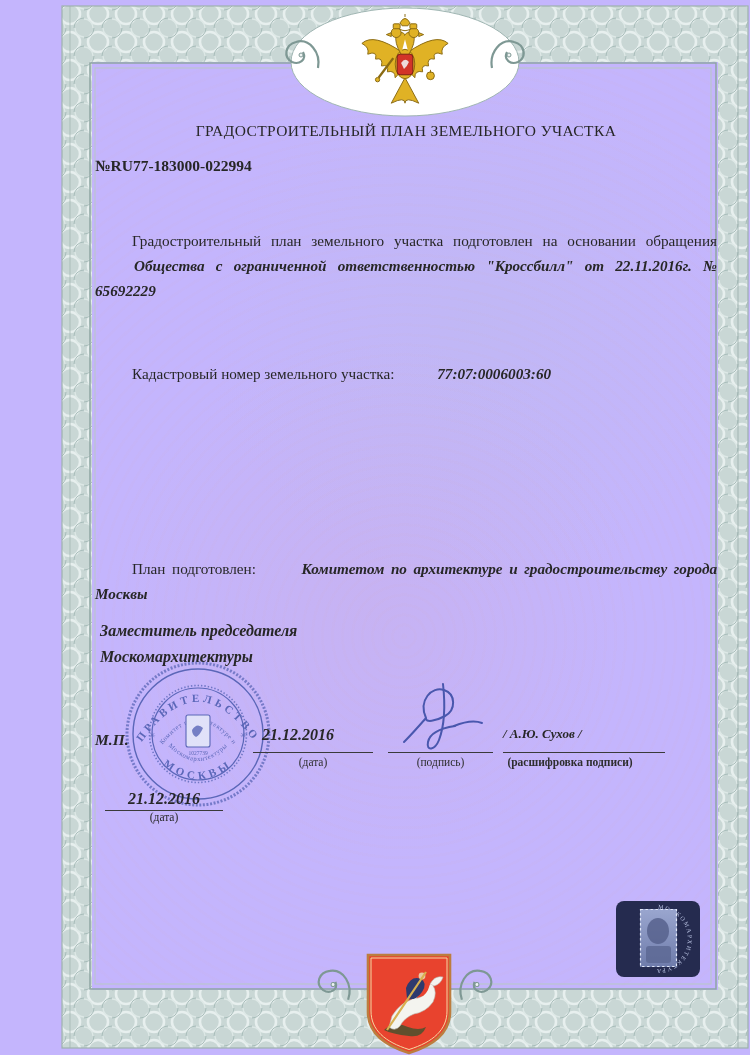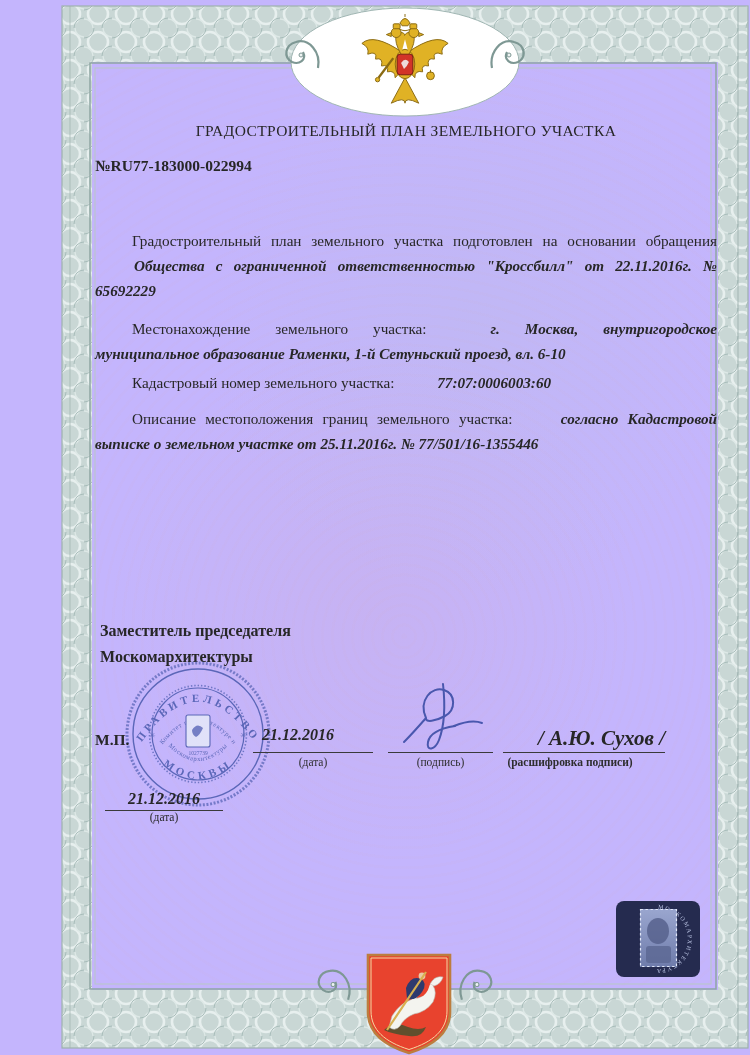--- a/index.html
+++ b/index.html
@@ -27,27 +27,27 @@
   }
   .number{left:95px;top:157px;font-size:15.5px;font-weight:700;}
   .para{
     margin:0;text-align:justify;text-indent:37px;
     font-size:15.2px;line-height:25px;
   }
   .val{font-weight:700;font-style:italic;margin-left:39px;}
   .blk{position:absolute;left:95px;width:622px;}
   .official{
     position:absolute;left:100px;top:618px;
-    font-size:16px;font-weight:700;line-height:26px;
+    font-size:16px;font-weight:700;font-style:italic;line-height:26px;
   }
   .round-stamp{position:absolute;left:122px;top:660px;opacity:.82;}
-  .mp{position:absolute;left:95px;top:731px;font-size:15.5px;font-weight:700;}
+  .mp{position:absolute;left:95px;top:731px;font-size:15.5px;font-weight:700;font-style:italic;}
   .sig-date{position:absolute;left:262px;top:726px;font-size:16px;font-weight:700;font-style:italic;}
   .sig-scribble{position:absolute;left:398px;top:680px;}
-  .sig-name{position:absolute;left:503px;top:726px;width:162px;text-align:right;font-size:21px;font-weight:700;font-style:italic;}
+  .sig-name{position:absolute;left:503px;top:726px;width:162px;font-size:13px;font-weight:700;font-style:italic;}
   .sig-line{position:absolute;top:752px;border-bottom:1.3px solid #3a3a3a;height:0;}
   .line-date{left:253px;width:120px;}
   .line-sign{left:388px;width:105px;}
   .line-name{left:503px;width:162px;}
   .sub-label{position:absolute;top:756px;font-size:11.5px;text-align:center;color:#2e2e2e;}
   .lab-date{left:253px;width:120px;}
   .lab-sign{left:388px;width:105px;}
   .lab-dec{left:489px;width:162px;font-weight:bold;}
   .presented{top:788px;}
   .pres-date{
@@ -132,34 +132,31 @@
   <div class="content">
 
     <div class="abs title">ГРАДОСТРОИТЕЛЬНЫЙ ПЛАН ЗЕМЕЛЬНОГО УЧАСТКА</div>
 
     <div class="abs number">№RU77-183000-022994</div>
 
     <div class="blk" style="top:228px">
       <p class="para"><span>Градостроительный план земельного участка подготовлен на основании обращения</span> <span class="val">Общества с ограниченной ответственностью "Кроссбилл" от 22.11.2016г. № 65692229</span></p>
     </div>
 
-    <div class="blk" style="top:316px">
-      <p class="para"><span>Местонахождение земельного участка:</span> <span class="val">г. Москва, внутригородское муниципальное образование Раменки, 1-й Сетуньский проезд, вл. 6-10</span></p>
-    </div>
-
-    <div class="blk" style="top:370px">
+
+    <div class="blk" style="top:361px">
       <p class="para"><span>Кадастровый номер земельного участка:</span> <span class="val">77:07:0006003:60</span></p>
     </div>
 
-    <div class="blk" style="top:406px">
-      <p class="para"><span>Описание местоположения границ земельного участка:</span> <span class="val">согласно Кадастровой выписке о земельном участке от 25.11.2016г. № 77/501/16-1355446</span></p>
-    </div>
-
-
-
+
+
+
+    <div class="blk" style="top:556px">
+      <p class="para"><span>План подготовлен:</span> <span class="val">Комитетом по архитектуре и градостроительству города Москвы</span></p>
+    </div>
 
     <div class="official">
       <div>Заместитель председателя</div>
       <div>Москомархитектуры</div>
     </div>
 
     <svg class="round-stamp" width="152" height="148" viewBox="0 0 152 148">
       <g stroke="#4456aa" fill="none">
         <circle cx="76" cy="74" r="71" stroke-width="3" stroke-dasharray="2 1.6" opacity=".75"></circle>
         <circle cx="76" cy="74" r="65" stroke-width="1.4"></circle>

